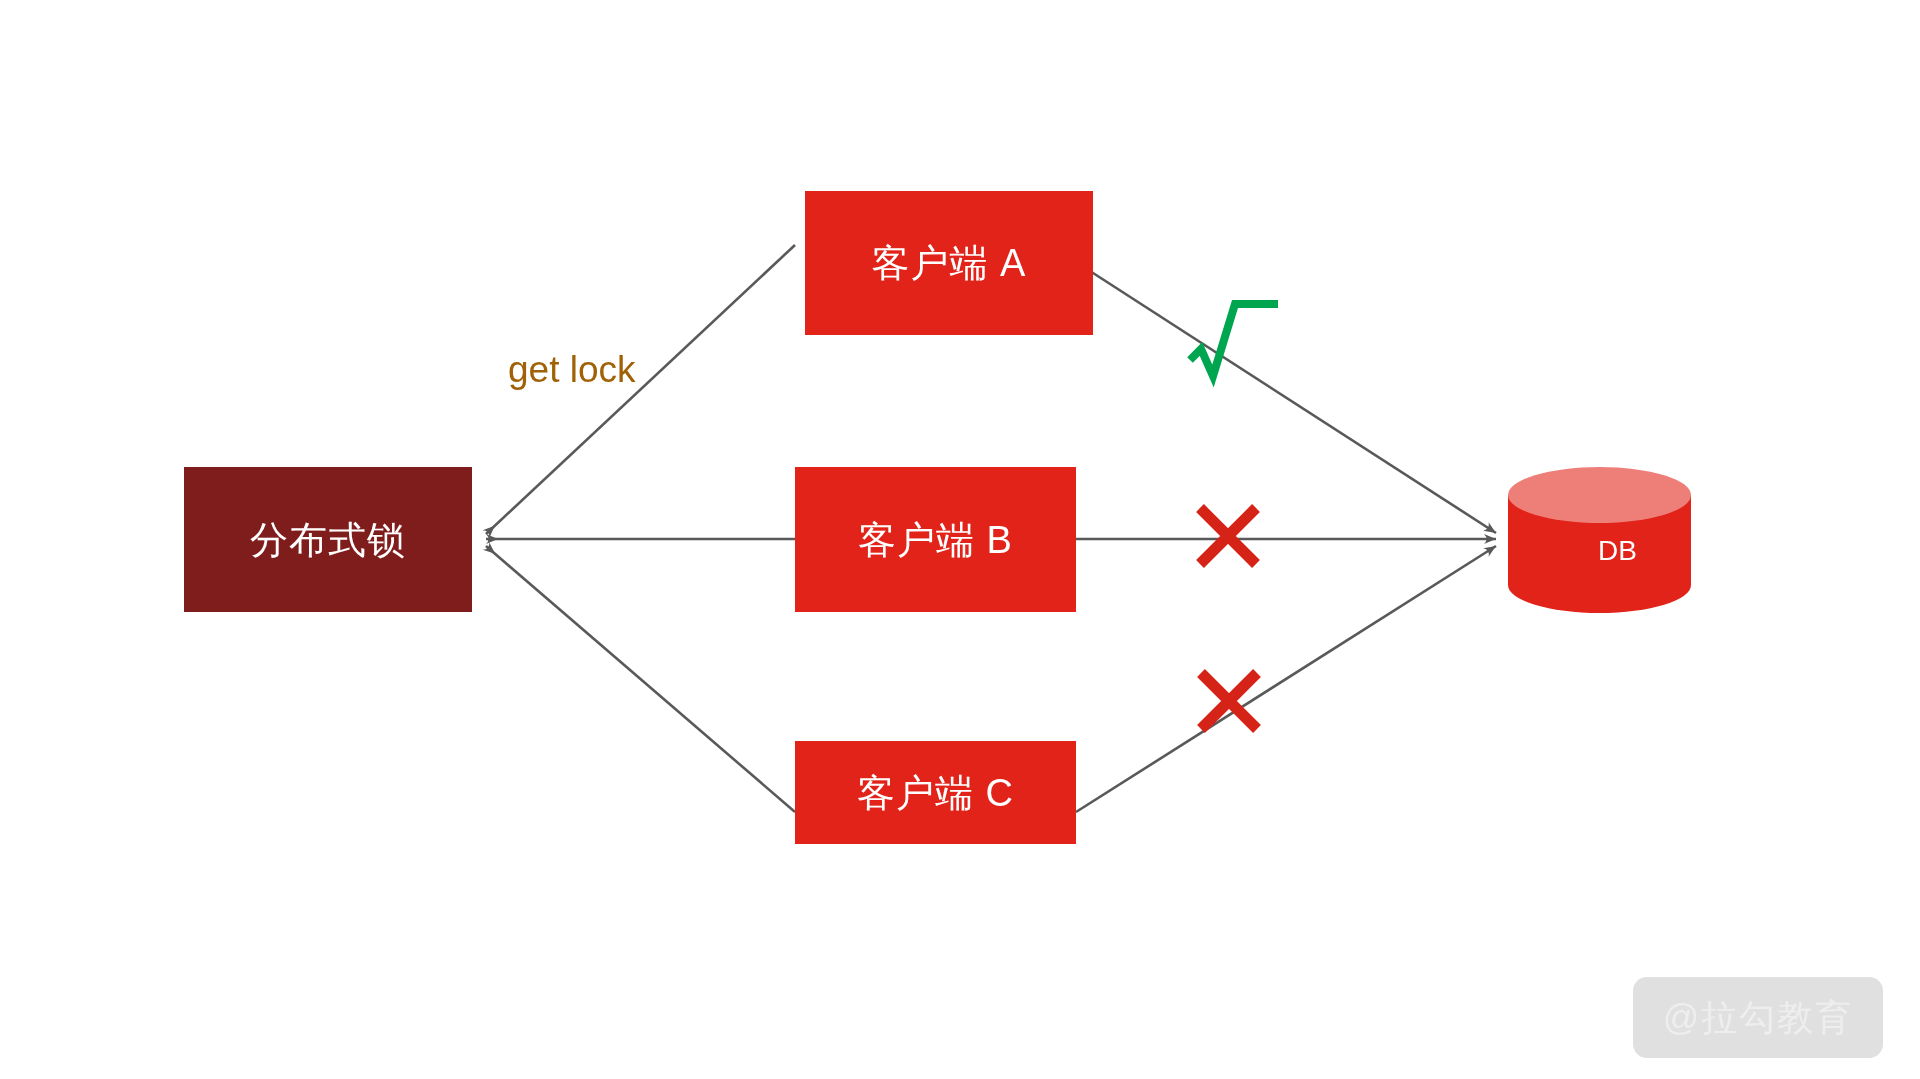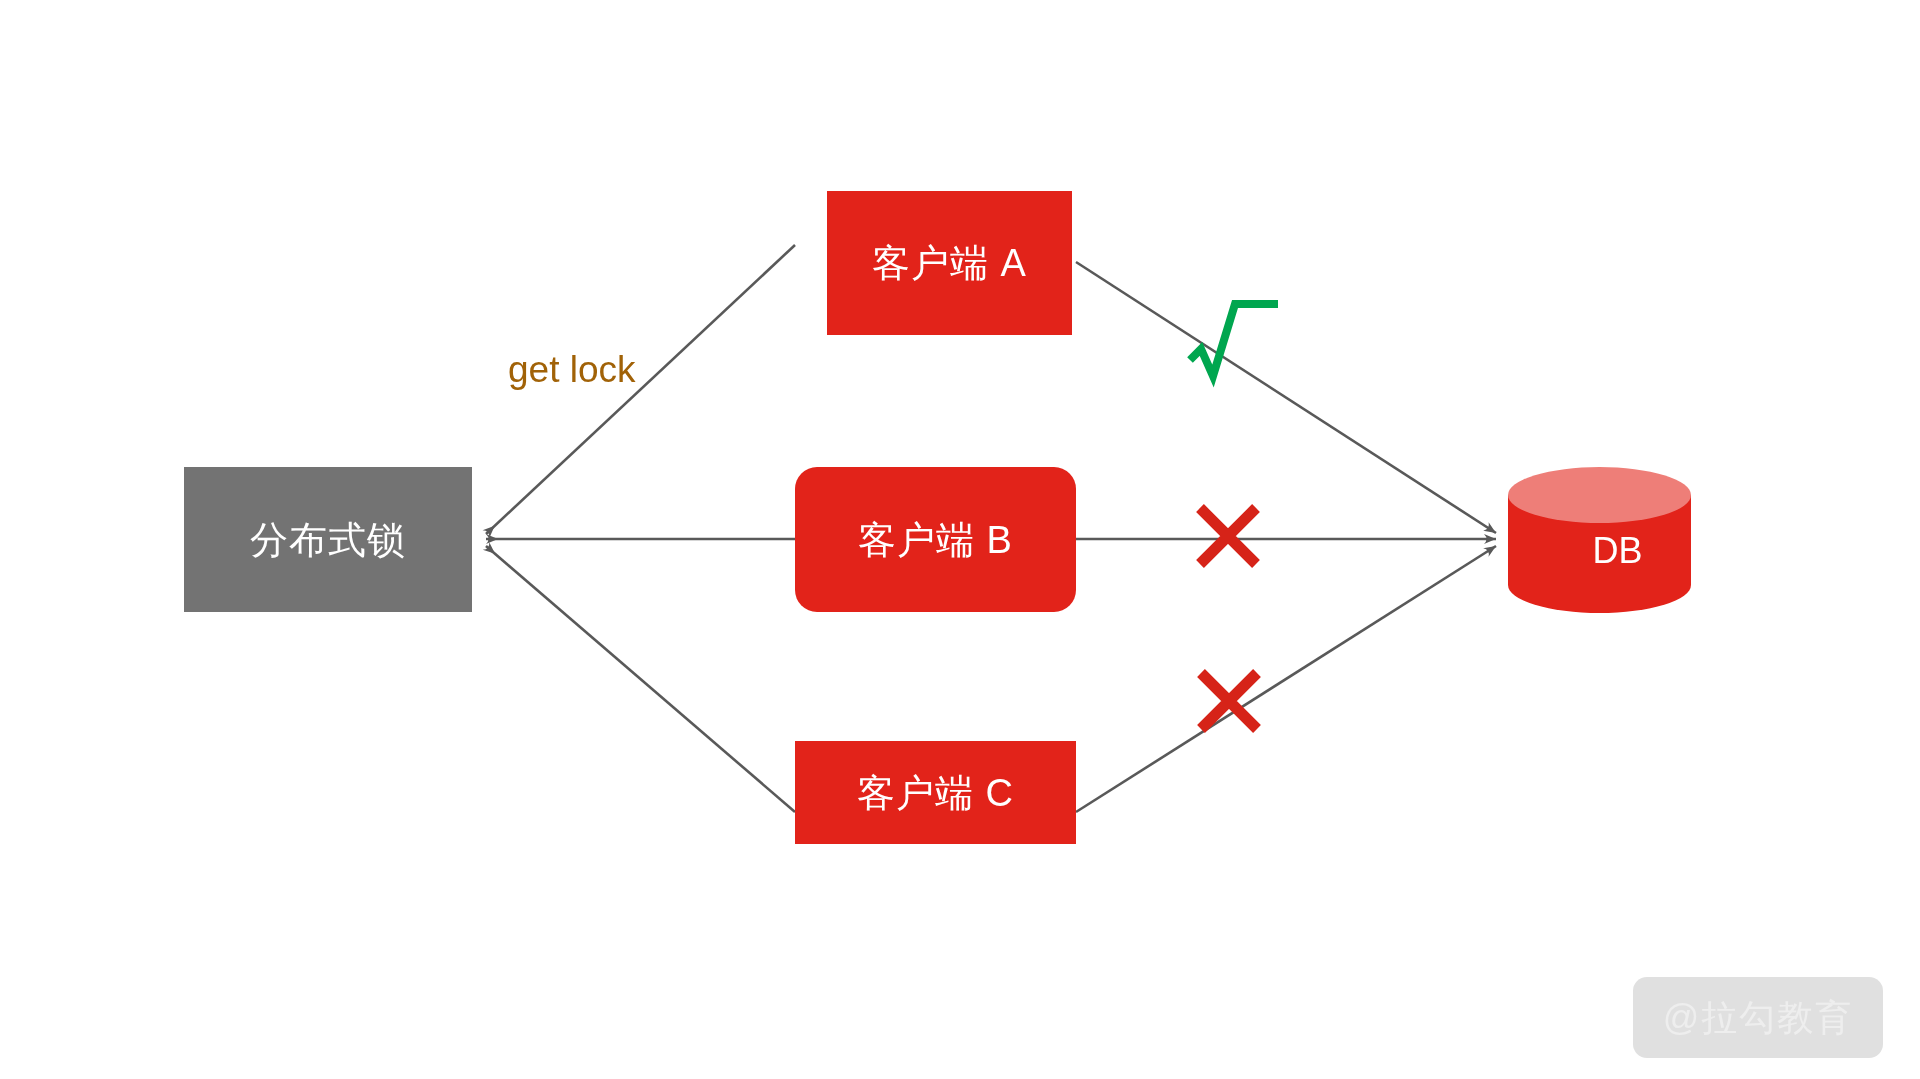--- a/index.html
+++ b/index.html
@@ -34,22 +34,22 @@
     justify-content: center;
     color: #ffffff;
     font-size: 38px;
     font-weight: 400;
     letter-spacing: 1px;
     line-height: 1;
     box-sizing: border-box;
     user-select: none;
   }
   #node-lock   { left: 184px; top: 467px; width: 288px; height: 145px; }
-  #node-a      { left: 827px; top: 191px; width: 245px; height: 144px; }
-  #node-b      { left: 795px; top: 467px; width: 281px; height: 145px; border-radius: 22px; }
+  #node-a      { left: 805px; top: 191px; width: 288px; height: 144px; }
+  #node-b      { left: 795px; top: 467px; width: 281px; height: 145px; }
   #node-c      { left: 795px; top: 741px; width: 281px; height: 103px; }
 
   #db-node {
     position: absolute;
     left: 1508px;
     top: 467px;
     width: 183px;
     height: 146px;
   }
   #db-node .db-label {
@@ -57,21 +57,21 @@
     left: 0;
     top: 0;
     width: 219px;
     height: 146px;
     display: flex;
     align-items: center;
     justify-content: center;
     padding-top: 22px;
     box-sizing: border-box;
     color: #ffffff;
-    font-size: 36px;
+    font-size: 28px;
     line-height: 1;
     user-select: none;
   }
 
   .edge-label {
     position: absolute;
     color: #a16207;
     font-size: 37px;
     line-height: 1;
     white-space: nowrap;
@@ -127,21 +127,21 @@
 
     <line x1="795" y1="812" x2="486" y2="546" stroke="#595959" stroke-width="2.6" marker-end="url(#arrow-left)"></line>
 
     <line x1="1076" y1="262" x2="1496" y2="533" stroke="#595959" stroke-width="2.6" marker-end="url(#arrow-right)"></line>
 
     <line x1="1076" y1="539" x2="1496" y2="539" stroke="#595959" stroke-width="2.6" marker-end="url(#arrow-right)"></line>
 
     <line x1="1076" y1="812" x2="1496" y2="546" stroke="#595959" stroke-width="2.6" marker-end="url(#arrow-right)"></line>
   </svg>
 
-  <div class="node-box" id="node-lock" style="background:#737373;">
+  <div class="node-box" id="node-lock" style="background:#7f1d1d;">
     <span>分布式锁</span>
   </div>
 
   <div class="node-box" id="node-a" style="background:#E2231A;">
     <span>客户端 A</span>
   </div>
 
   <div class="node-box" id="node-b" style="background:#E2231A;">
     <span>客户端 B</span>
   </div>

